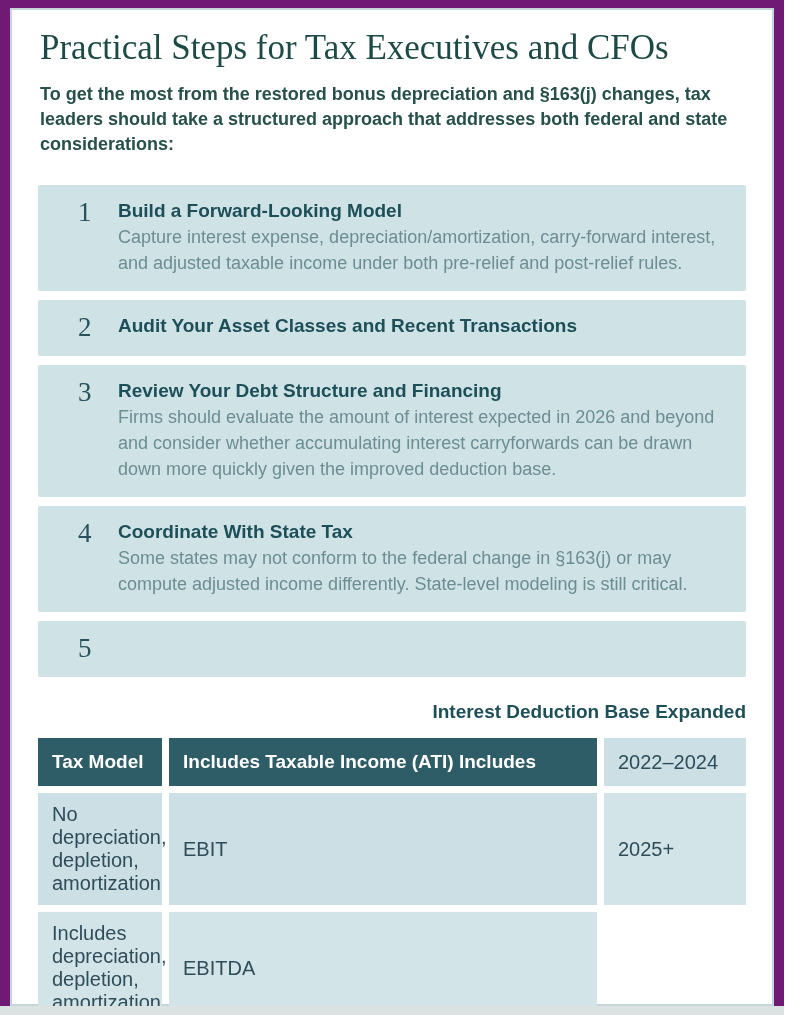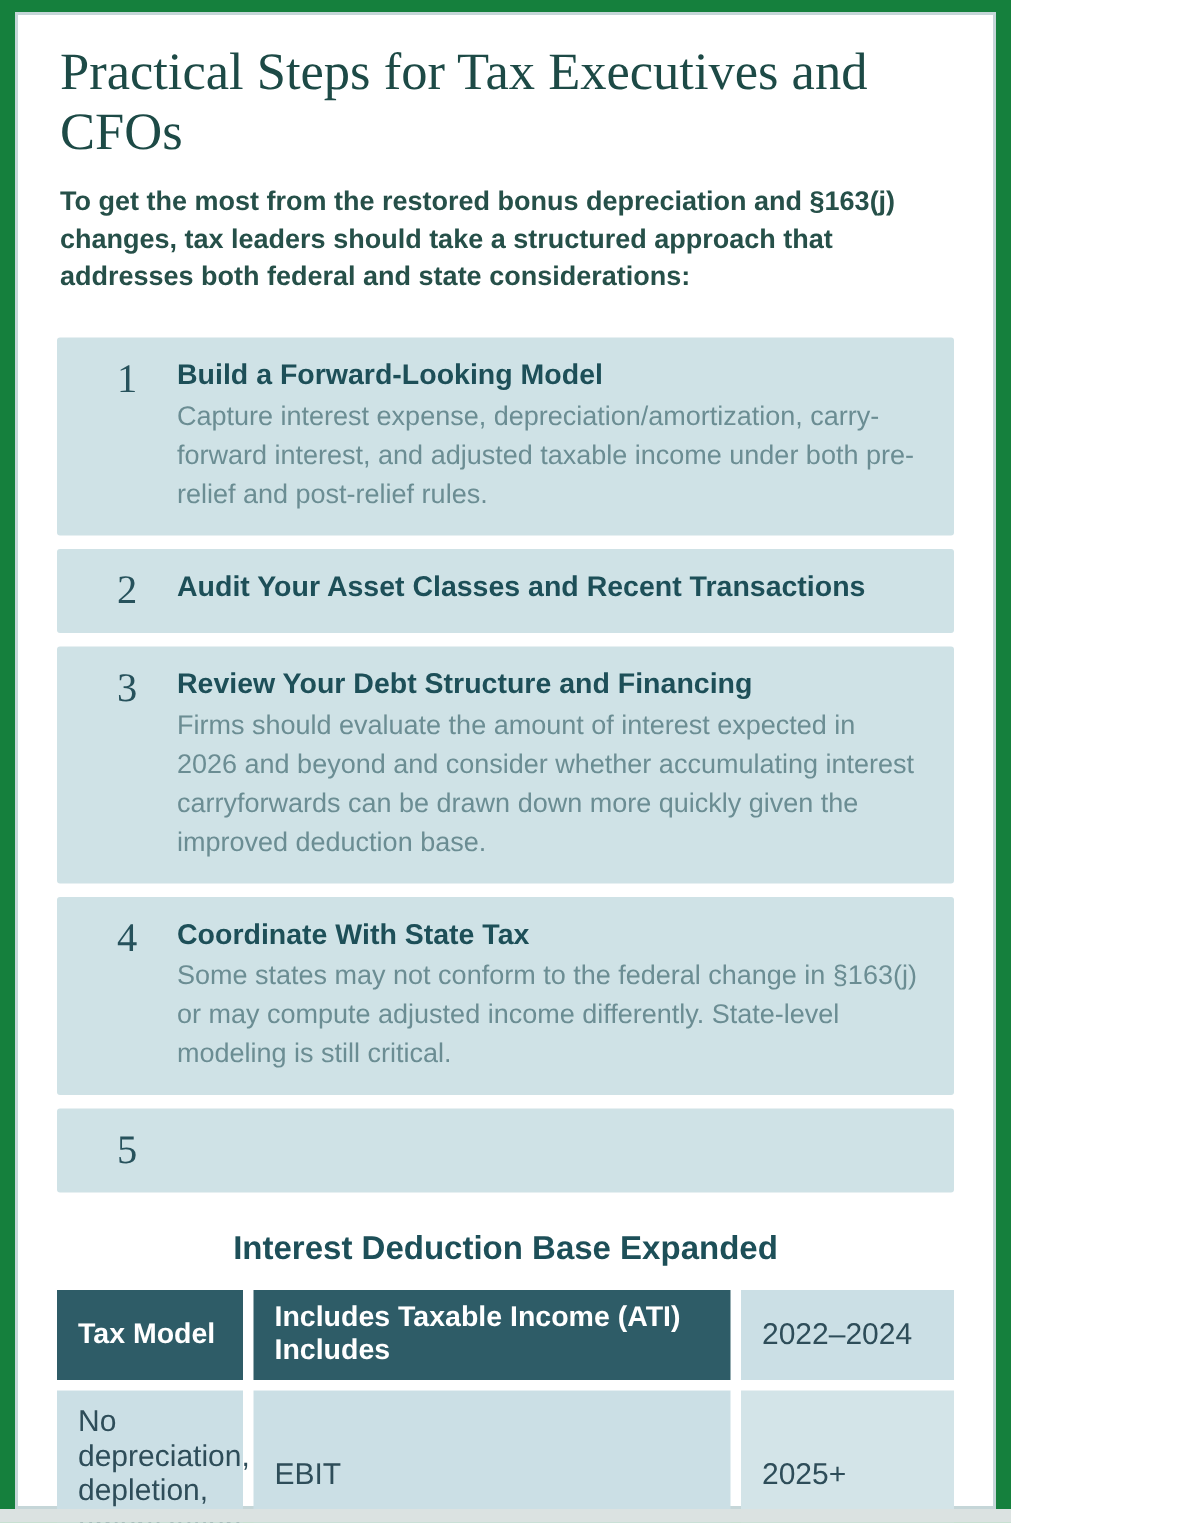--- a/index.html
+++ b/index.html
@@ -3,23 +3,23 @@
 <meta charset="utf-8">
 <style>
   html, body {
     margin: 0;
     padding: 0;
     background: #ffffff;
     font-family: "Liberation Sans", sans-serif;
   }
   .canvas {
     position: relative;
-    width: 674px;
+    width: 784px;
     height: 1015px;
-    background: #15803d;
+    background: #701a75;
     overflow: hidden;
   }
   .bottom-strip {
     position: absolute;
     left: 0; right: 0; bottom: 0;
     height: 9px;
     background: #dbe2e1;
   }
   .page-frame {
     position: absolute;
@@ -71,22 +71,22 @@
     font-weight: bold;
     color: #1d4f58;
     line-height: 26px;
   }
   .step-body {
     font-size: 18px;
     color: #6b8d93;
     line-height: 26px;
   }
   .table-title {
-    text-align: center;
-    font-size: 22px;
+    text-align: right;
+    font-size: 19px;
     font-weight: bold;
     color: #1d4f58;
     margin: 24px 0 15px 0;
   }
   .itable {
     display: grid;
     grid-template-columns: 124px 1fr 142px;
     gap: 7px;
   }
   .cell {

